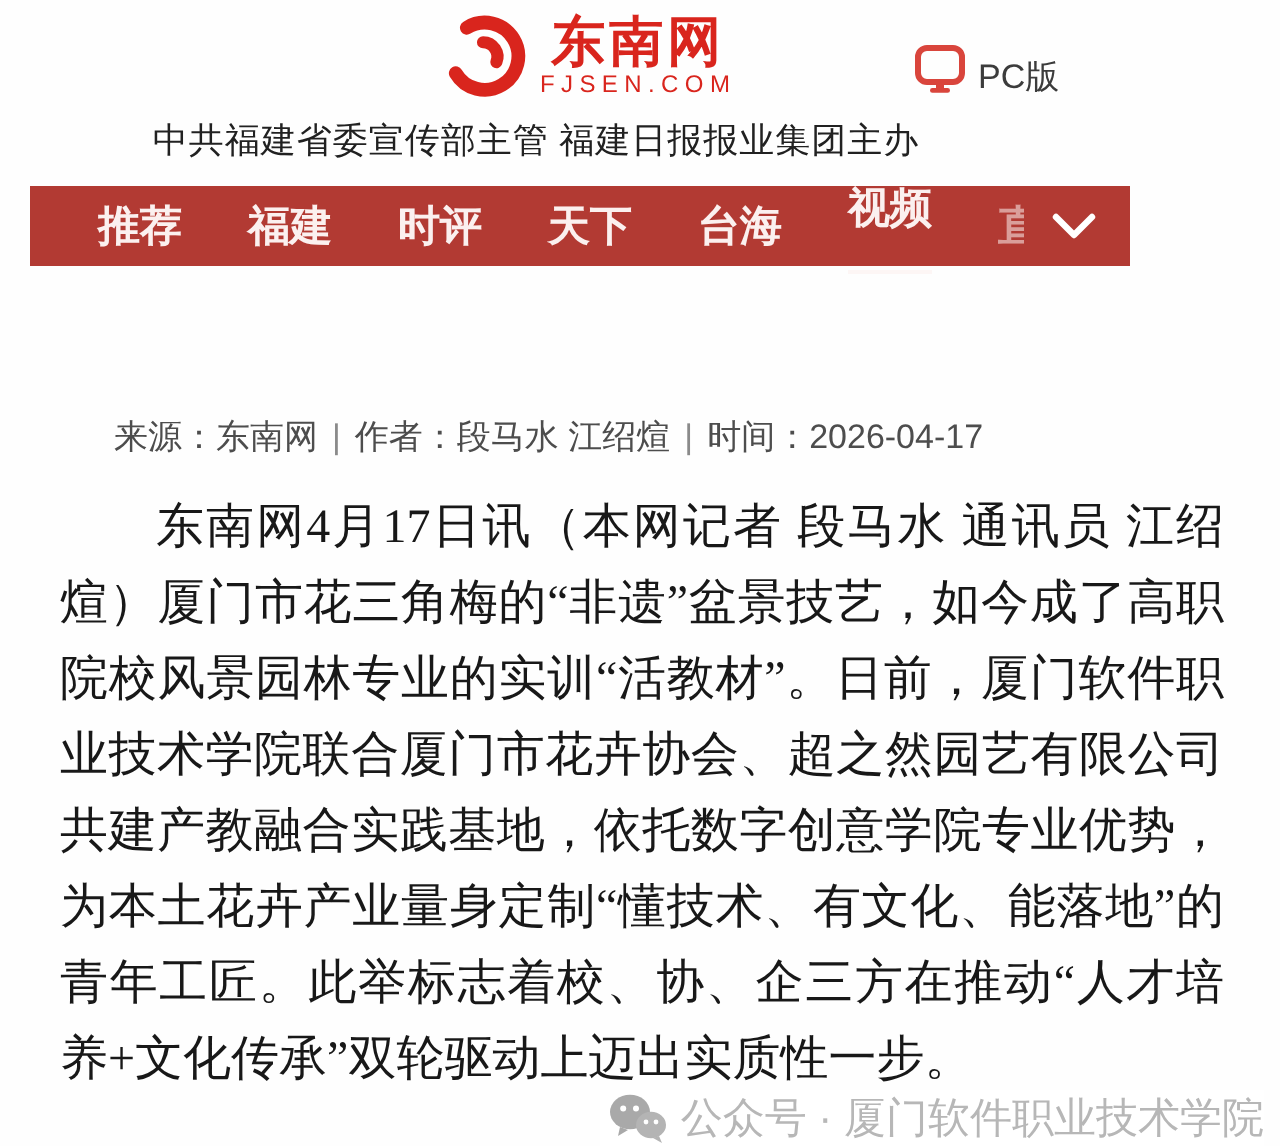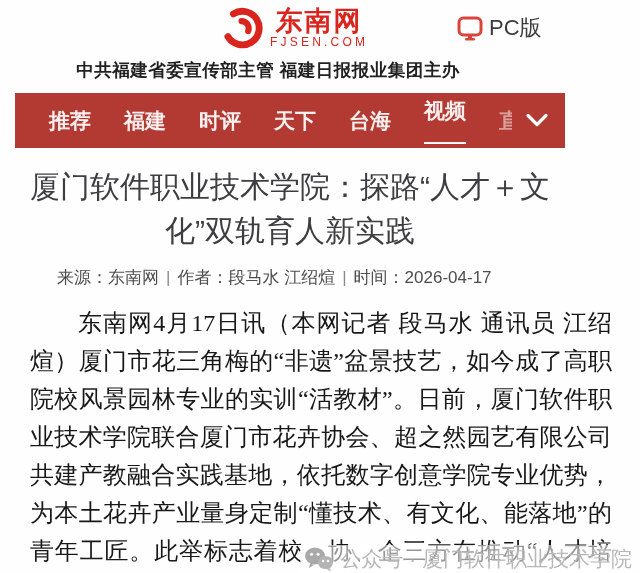--- a/index.html
+++ b/index.html
@@ -23,32 +23,32 @@
     letter-spacing: 2px; line-height: 28px; white-space: nowrap;
   }
   .logo-en {
     color: #d9251d; font-size: 12px; font-weight: 400;
     letter-spacing: 3.2px; line-height: 14px; white-space: nowrap;
   }
   .pc-btn {
     position: absolute; left: 455px; top: 13px;
     display: flex; align-items: center; gap: 4px; cursor: pointer;
   }
-  .pc-label { color: #3c3c3c; font-size: 22px; line-height: 30px; }
+  .pc-label { color: #3c3c3c; font-size: 17px; line-height: 30px; margin-top: 11px; }
 
   
   .tagline {
     width: 536px; text-align: center;
-    font-size: 17.5px; font-weight: 700; color: #212121;
+    font-size: 17.5px; font-weight: 400; color: #212121;
     letter-spacing: .5px; padding-top: 4px;
   }
 
   
   .nav-bar {
-    margin: 11px 0 0 15px; width: 550px; height: 55px;
+    margin: 11px 0 0 15px; width: 550px; height: 40px;
     background: #b23a33;
     display: flex; align-items: center;
     padding-left: 34px; box-sizing: border-box;
   }
   .nav-item {
     color: #fbf0ef; font-size: 21px; font-weight: 600;
     margin-right: 33px; white-space: nowrap; cursor: pointer;
   }
   .nav-item.active { border-bottom: 2px solid #fdf6f5; padding-bottom: 17px; }
   .nav-item.clipped {
@@ -122,22 +122,21 @@
   <span class="nav-item active">视频</span>
   <span class="nav-item clipped">直播</span>
   <span class="nav-caret">
     <svg width="24" height="15" viewBox="0 0 24 15">
       <polyline points="3,2.5 12,11.5 21,2.5" fill="none" stroke="#ffffff" stroke-width="3.2" stroke-linecap="round" stroke-linejoin="round"></polyline>
     </svg>
   </span>
 </div>
 
 <h1 class="article-title" style="margin-top:17px;">
-  <span>厦门软件职业技术学院：探路“人才＋文</span><br>
-  <span>化”双轨育人新实践</span>
+  <br>
 </h1>
 
 <div class="article-meta">
   <span>来源：</span><span>东南网</span><span class="meta-divider">|</span><span>作者：</span><span>段马水 江绍煊</span><span class="meta-divider">|</span><span>时间：</span><span>2026-04-17</span>
 </div>
 
 <p class="article-body">东南网4月17日讯（本网记者 段马水 通讯员 江绍煊）厦门市花三角梅的“非遗”盆景技艺，如今成了高职院校风景园林专业的实训“活教材”。日前，厦门软件职业技术学院联合厦门市花卉协会、超之然园艺有限公司共建产教融合实践基地，依托数字创意学院专业优势，为本土花卉产业量身定制“懂技术、有文化、能落地”的青年工匠。此举标志着校、协、企三方在推动“人才培养+文化传承”双轮驱动上迈出实质性一步。</p>
 
 <div class="watermark">
   <svg width="30" height="26" viewBox="0 0 30 26">

